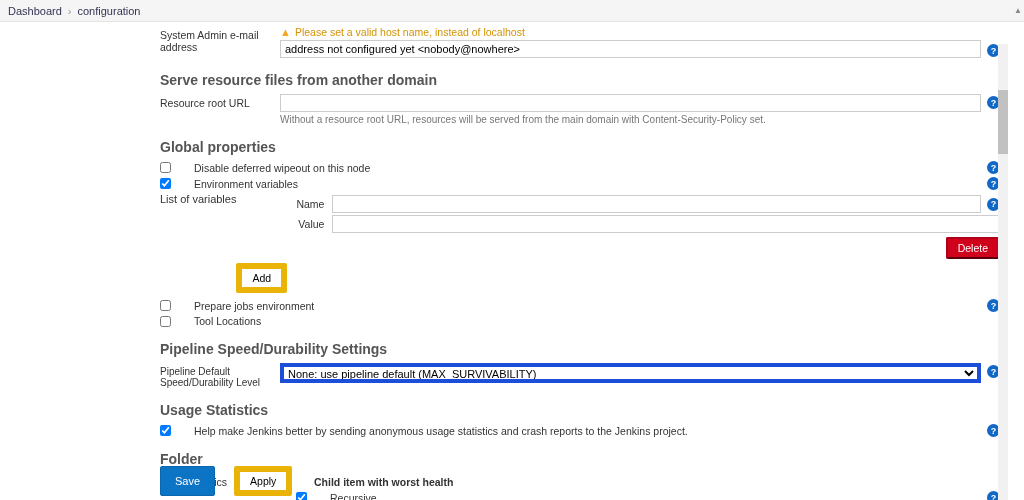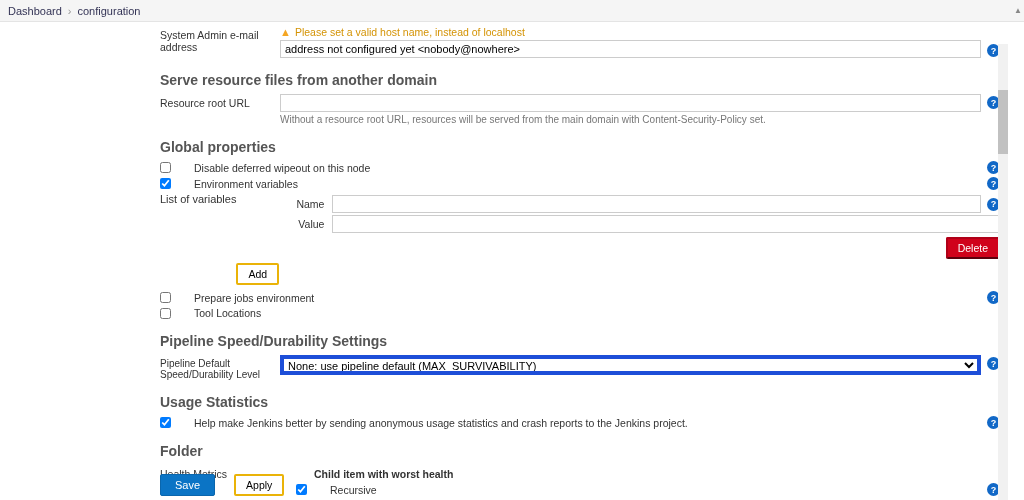--- a/index.html
+++ b/index.html
@@ -16,21 +16,21 @@
   .section-title{font-size:14px;font-weight:700;color:#555;margin:14px 0 6px}
   .warn{color:#d49304;font-size:10.5px;display:flex;align-items:center;gap:4px;margin-bottom:2px}
   .warn-ico{color:#f5a623;font-size:11px}
   .helptext{font-size:10px;color:#777;margin-top:2px}
   .chk-row{display:flex;align-items:center;font-size:10.5px;margin:3px 0;gap:23px}
   input[type=checkbox]{width:11px;height:11px;margin:0;accent-color:#007bff}
   .help-icon{display:inline-flex;align-items:center;justify-content:center;width:13px;height:13px;border-radius:50%;background:#1168c7;color:#fff;font-size:9px;font-weight:700;cursor:pointer}
   .kv{display:flex;align-items:center;margin:2px 0}
   .kv .klbl{width:96px;text-align:right;font-size:10.5px;padding-right:8px;color:#333}
   .kv input{flex:1}
-  .btn{display:inline-block;background:#fff;border:2px solid #eab308;padding:3px 10px;font-size:10.5px;border-radius:2px;cursor:pointer}
+  .btn{display:inline-block;background:#fff;border:6px solid #eab308;padding:3px 10px;font-size:10.5px;border-radius:2px;cursor:pointer}
   .btn-red{background:#d0021b;border-color:#b00018;color:#fff;font-size:10.5px;padding:3px 10px;border-radius:2px;cursor:pointer}
   select{width:100%;height:20px;border:4px solid #1d4ed8;font-size:11px;background:#fff}
   .sub-indent{margin-left:16px}
   .bottom-bar{position:absolute;left:160px;bottom:4px;display:flex;gap:19px}
   .btn-primary{background:#0b74c5;border:1px solid #0a66ad;color:#fff;padding:4px 14px;font-size:11px;border-radius:2px;cursor:pointer}
   .scroll-track{position:absolute;top:22px;right:0;width:10px;height:478px;background:#f1f1f1}
   .scroll-thumb{position:absolute;right:0;top:68px;width:10px;height:64px;background:#c1c1c1;border-radius:0}
   .arrow-up-ico{position:absolute;top:6px;right:2px;font-size:8px;color:#888}
 </style>
 </head>

